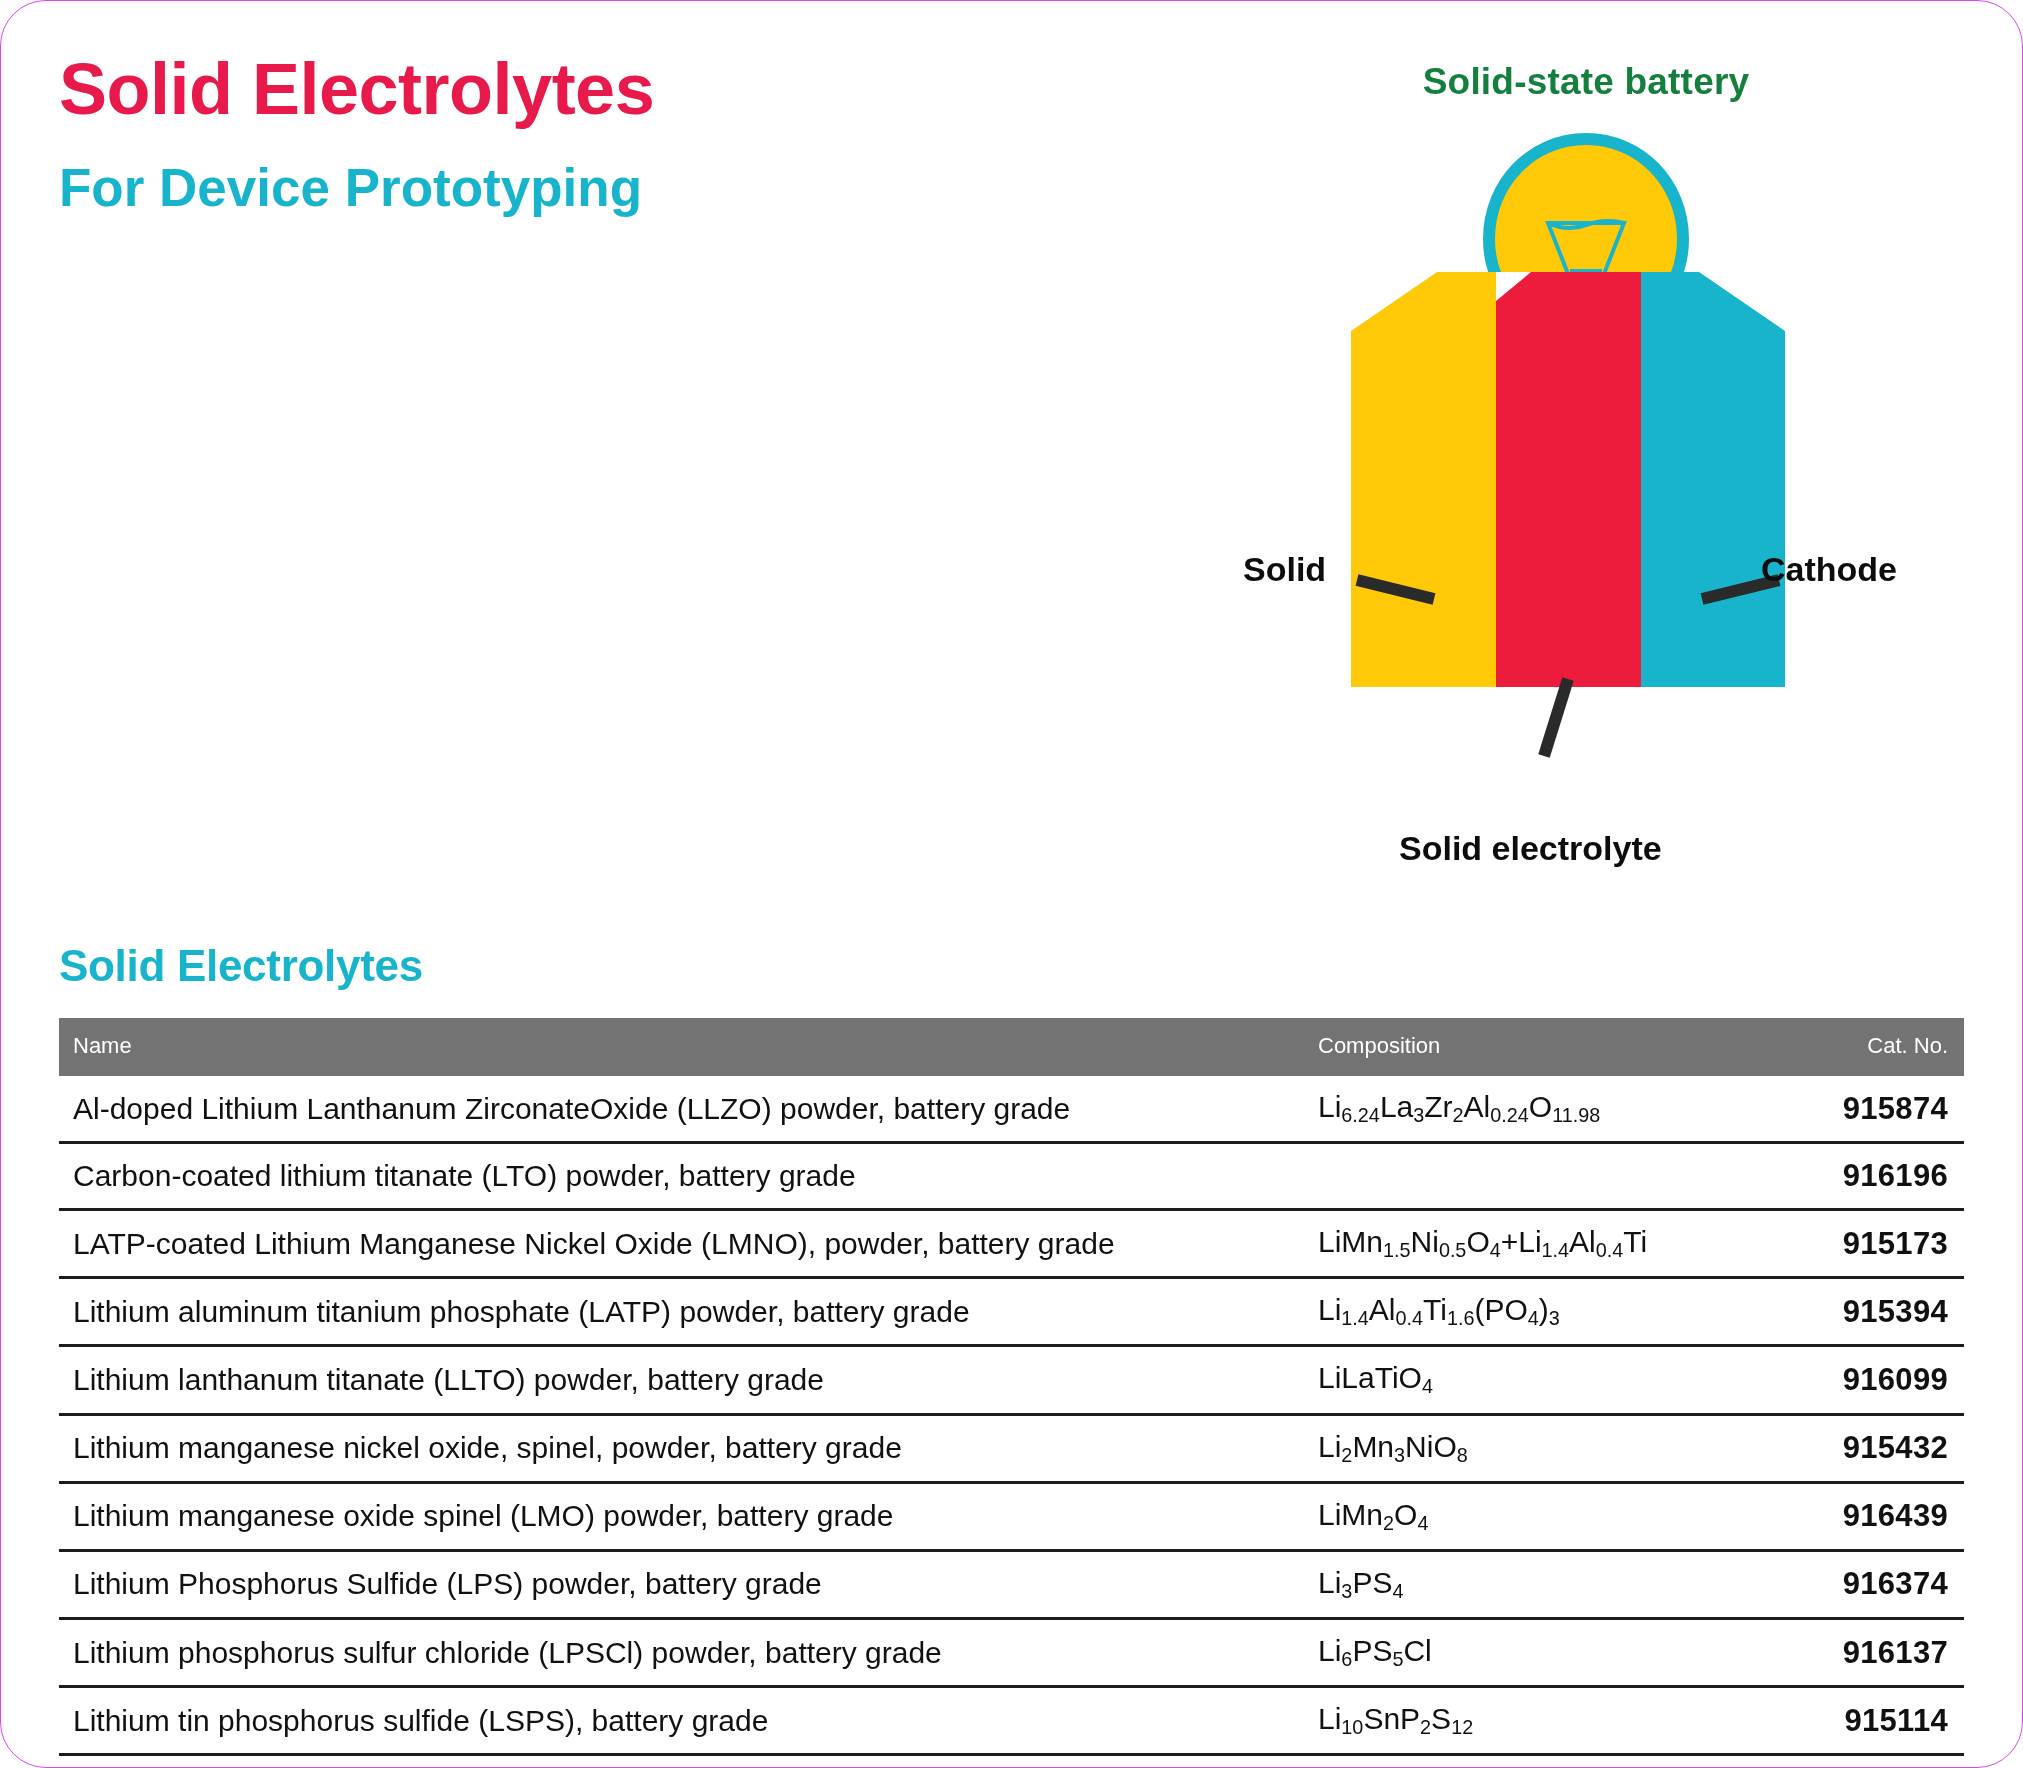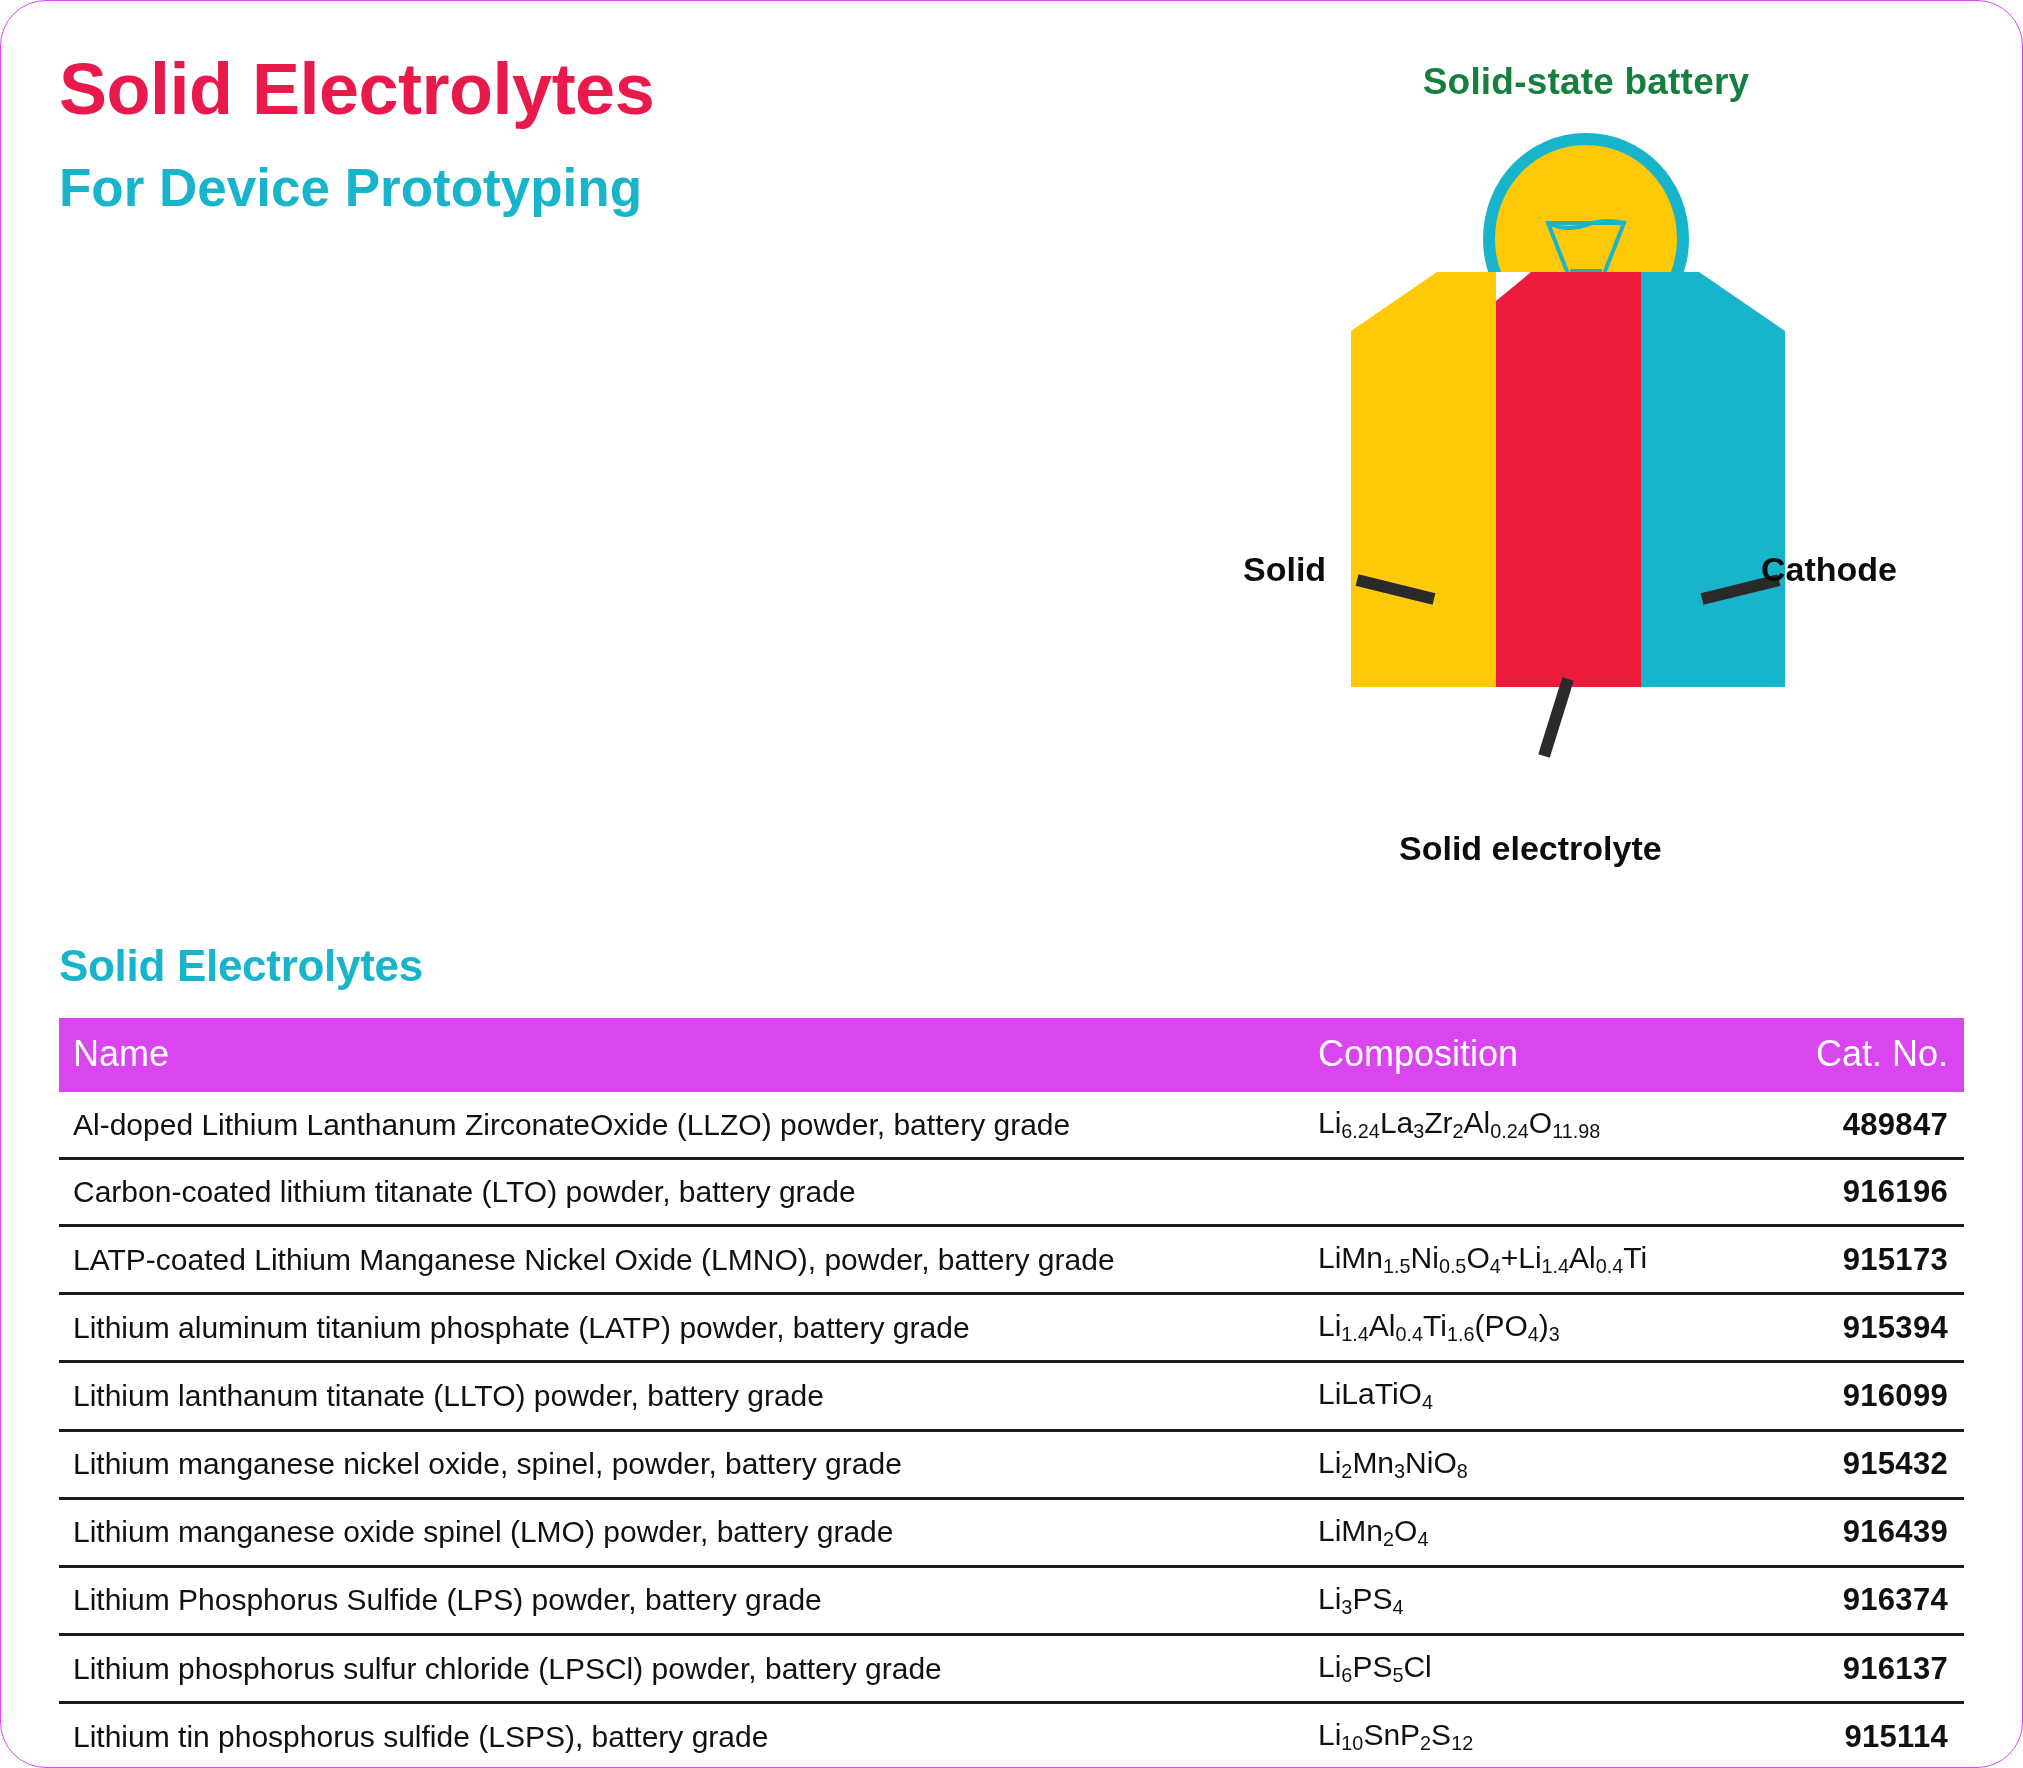--- a/index.html
+++ b/index.html
@@ -107,23 +107,23 @@
     letter-spacing: -0.3px;
   }
 
   table {
     width: 1905px;
     border-collapse: collapse;
     table-layout: fixed;
   }
 
   thead th {
-    background: #d946ef;
+    background: #737373;
     color: #ffffff;
-    font-size: 36px;
+    font-size: 22px;
     font-weight: normal;
     text-align: left;
     padding: 15px 0 17px 14px;
     font-stretch: condensed;
   }
 
   th.col-name  { width: 1245px; }
   th.col-comp  { width: 480px; }
   th.col-cat   { width: 180px; text-align: right; padding-right: 16px; }
 
@@ -219,21 +219,21 @@
         <tr>
           <th class="col-name">Name</th>
           <th class="col-comp">Composition</th>
           <th class="col-cat">Cat. No.</th>
         </tr>
       </thead>
       <tbody id="table-body">
           <tr>
             <td class="cell-name">Al-doped Lithium Lanthanum ZirconateOxide (LLZO) powder, battery grade</td>
             <td class="cell-comp">Li<sub>6.24</sub>La<sub>3</sub>Zr<sub>2</sub>Al<sub>0.24</sub>O<sub>11.98</sub></td>
-            <td class="cell-cat">489847</td>
+            <td class="cell-cat">915874</td>
           </tr>
           <tr>
             <td class="cell-name">Carbon-coated lithium titanate (LTO) powder, battery grade</td>
             <td class="cell-comp"></td>
             <td class="cell-cat">916196</td>
           </tr>
           <tr>
             <td class="cell-name">LATP-coated Lithium Manganese Nickel Oxide (LMNO), powder, battery grade</td>
             <td class="cell-comp">LiMn<sub>1.5</sub>Ni<sub>0.5</sub>O<sub>4</sub>+Li<sub>1.4</sub>Al<sub>0.4</sub>Ti</td>
             <td class="cell-cat">915173</td>

